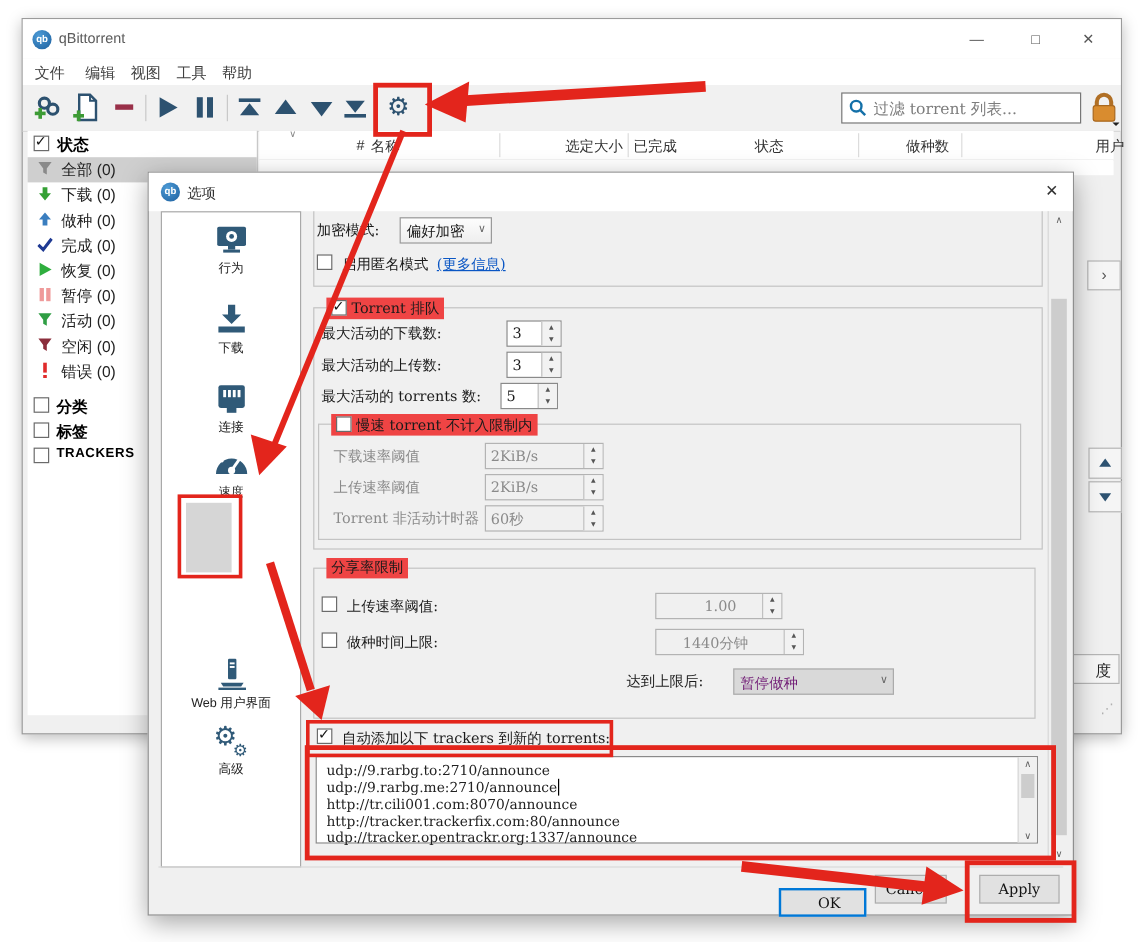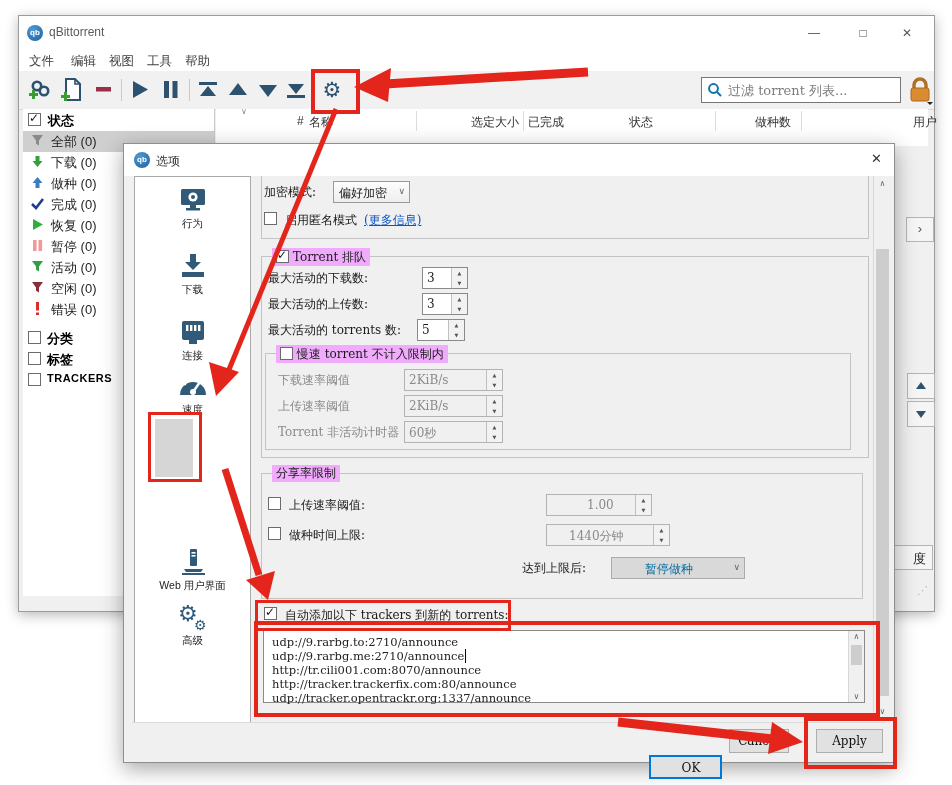--- a/index.html
+++ b/index.html
@@ -50,36 +50,36 @@
   .dtitle{position:absolute;left:32px;top:9px;font-size:12px;color:#333;}
   .navpanel{position:absolute;left:10px;top:32px;width:117px;height:547px;background:#fff;
             border:1px solid #a9a9a9;box-sizing:border-box;}
   .navitem{position:absolute;left:0;right:0;text-align:center;}
   .navitem svg{display:block;margin:0 auto;}
   .nlbl{font-size:10.5px;color:#222;margin-top:2px;white-space:nowrap;}
   .navsel{position:absolute;left:20px;top:242px;width:38px;height:58px;background:#d6d6d6;}
   .clip{position:absolute;left:130px;top:32px;width:619px;height:543px;overflow:hidden;
         font-family:"DejaVu Serif",serif;font-size:12px;color:#1a1a1a;}
   .grp{position:absolute;border:1px solid #c3c3c3;}
-  .gttl{position:absolute;top:-9px;left:10px;background:#f0abfc;padding:0 4px;white-space:nowrap;}
+  .gttl{position:absolute;top:-9px;left:10px;background:#ef4444;padding:0 4px;white-space:nowrap;}
   .lab{position:absolute;white-space:nowrap;}
   .dim{color:#8a8a8a;}
   .spin{position:absolute;height:22px;box-sizing:border-box;border:1px solid #8a8a8a;background:#fff;}
   .spin .sv{position:absolute;left:4px;top:3px;font-size:12px;}
   .spin .sarr{position:absolute;right:0;top:0;bottom:0;width:15px;border-left:1px solid #c0c0c0;
               background:#f2f2f2;}
   .spin .sarr b{position:absolute;left:0;right:0;text-align:center;font-size:5px;color:#555;font-weight:normal;}
   .spin.dis{background:#f0f0f0;border-color:#b3b3b3;}
   .spin.dis .sv{color:#8a8a8a;}
   .dd{position:absolute;height:22px;box-sizing:border-box;border:1px solid #9a9a9a;
       background:linear-gradient(#fdfdfd,#eee);}
   .dd .dv{position:absolute;left:5px;top:3px;font-size:12px;white-space:nowrap;}
   .dd .dc{position:absolute;right:4px;top:4px;font-size:9px;color:#666;}
   .dd.dis{background:#d9d9d9;border-color:#ababab;}
-  .dd.dis .dv{color:#0369a1;margin-left:28px;}
+  .dd.dis .dv{color:#701a75;}
   .link{color:#0a56c4;text-decoration:underline;}
   .tracks{position:absolute;left:9px;top:454px;width:602px;height:73px;background:#fff;
           border:1px solid #8a8a8a;box-sizing:border-box;}
   .tline{position:absolute;left:8px;font-size:11.5px;white-space:nowrap;color:#222;}
   .caret{border-right:1px solid #000;padding-right:1px;}
   .vscroll{position:absolute;background:#f0f0f0;border-left:1px solid #d7d7d7;}
   .varr{position:absolute;left:0;right:0;text-align:center;font-size:8px;color:#606060;}
   .vthumb{position:absolute;left:2px;right:2px;background:#cdcdcd;}
   .btn{position:absolute;height:24px;box-sizing:border-box;background:#e1e1e1;border:1px solid #adadad;
        font-family:"DejaVu Serif",serif;font-size:12px;text-align:center;line-height:22px;color:#111;}
@@ -448,21 +448,21 @@
     </div>
   </div>
 
   <div class="vscroll" style="left:749px;top:32px;width:17px;height:543px;">
     <span class="varr" style="top:3px;">∧</span>
     <div class="vthumb" style="top:73px;height:447px;"></div>
     <span class="varr" style="bottom:3px;">∨</span>
   </div>
 
   <div style="position:absolute;left:8px;top:578px;width:754px;height:1px;background:#dadada;"></div>
-  <div class="btn def" style="left:525px;top:611px;width:73px;padding-left:11px;">OK</div>
+  <div class="btn def" style="left:525px;top:596px;width:73px;padding-left:11px;">OK</div>
   <div class="btn" style="left:605px;top:585px;width:60px;">Cancel</div>
   <div class="btn" style="left:692px;top:585px;width:67px;">Apply</div>
 </div>
 
 <div class="rbox" style="left:311px;top:69px;width:41px;height:37px;"></div>
 <div class="rbox thin" style="left:148px;top:412px;width:48px;height:64px;"></div>
 <div class="rbox thin" style="left:255px;top:600px;width:250px;height:25px;"></div>
 <div class="rbox" style="left:254px;top:621px;width:618px;height:88px;"></div>
 <div class="rbox" style="left:804px;top:717px;width:85px;height:44px;"></div>
 

